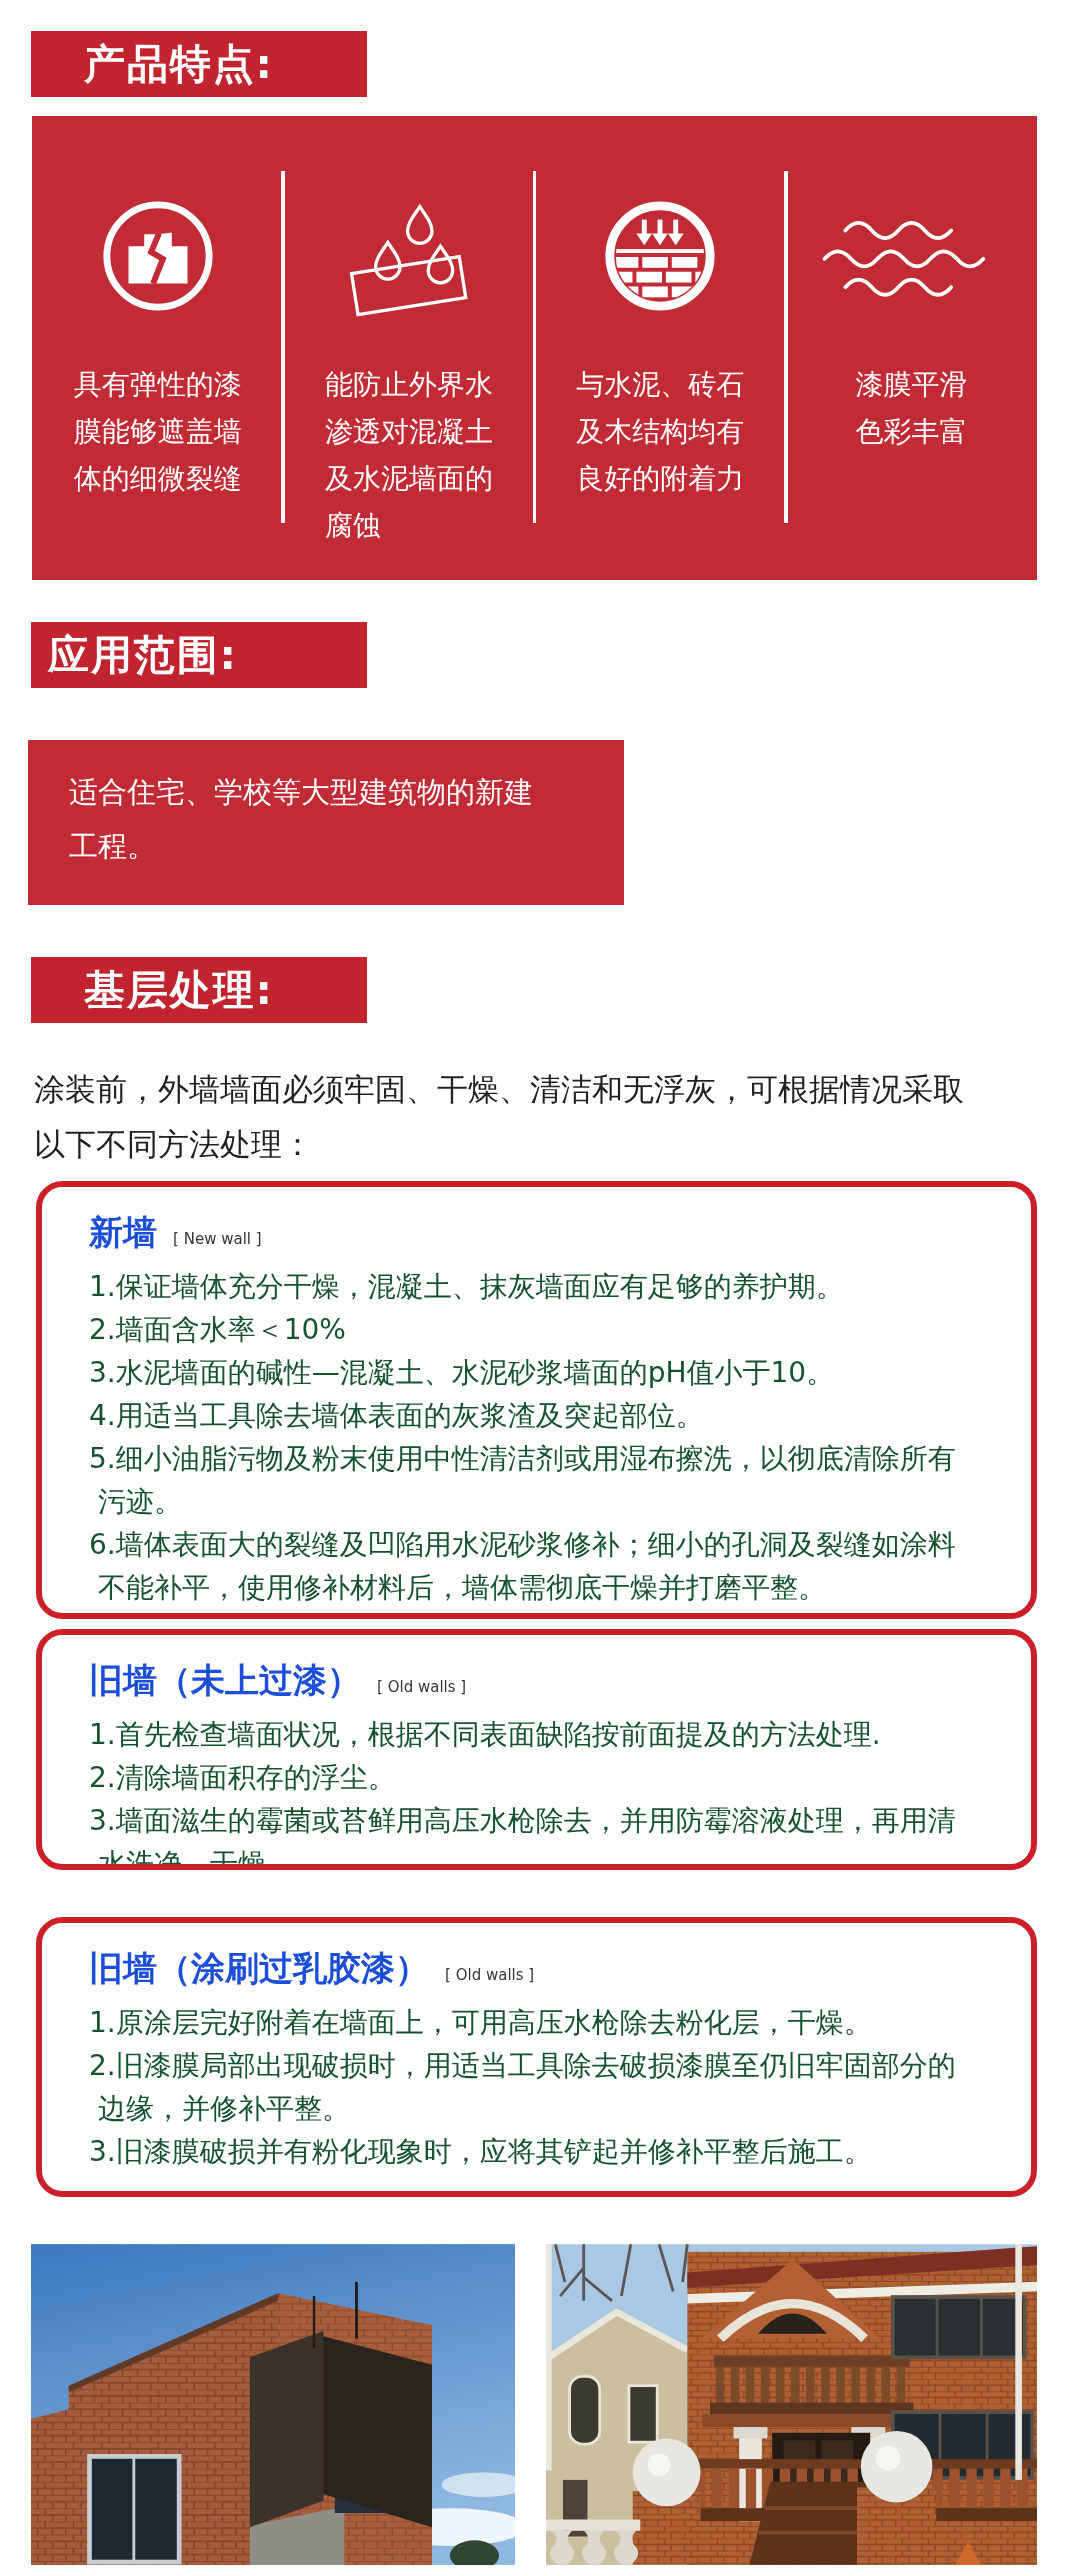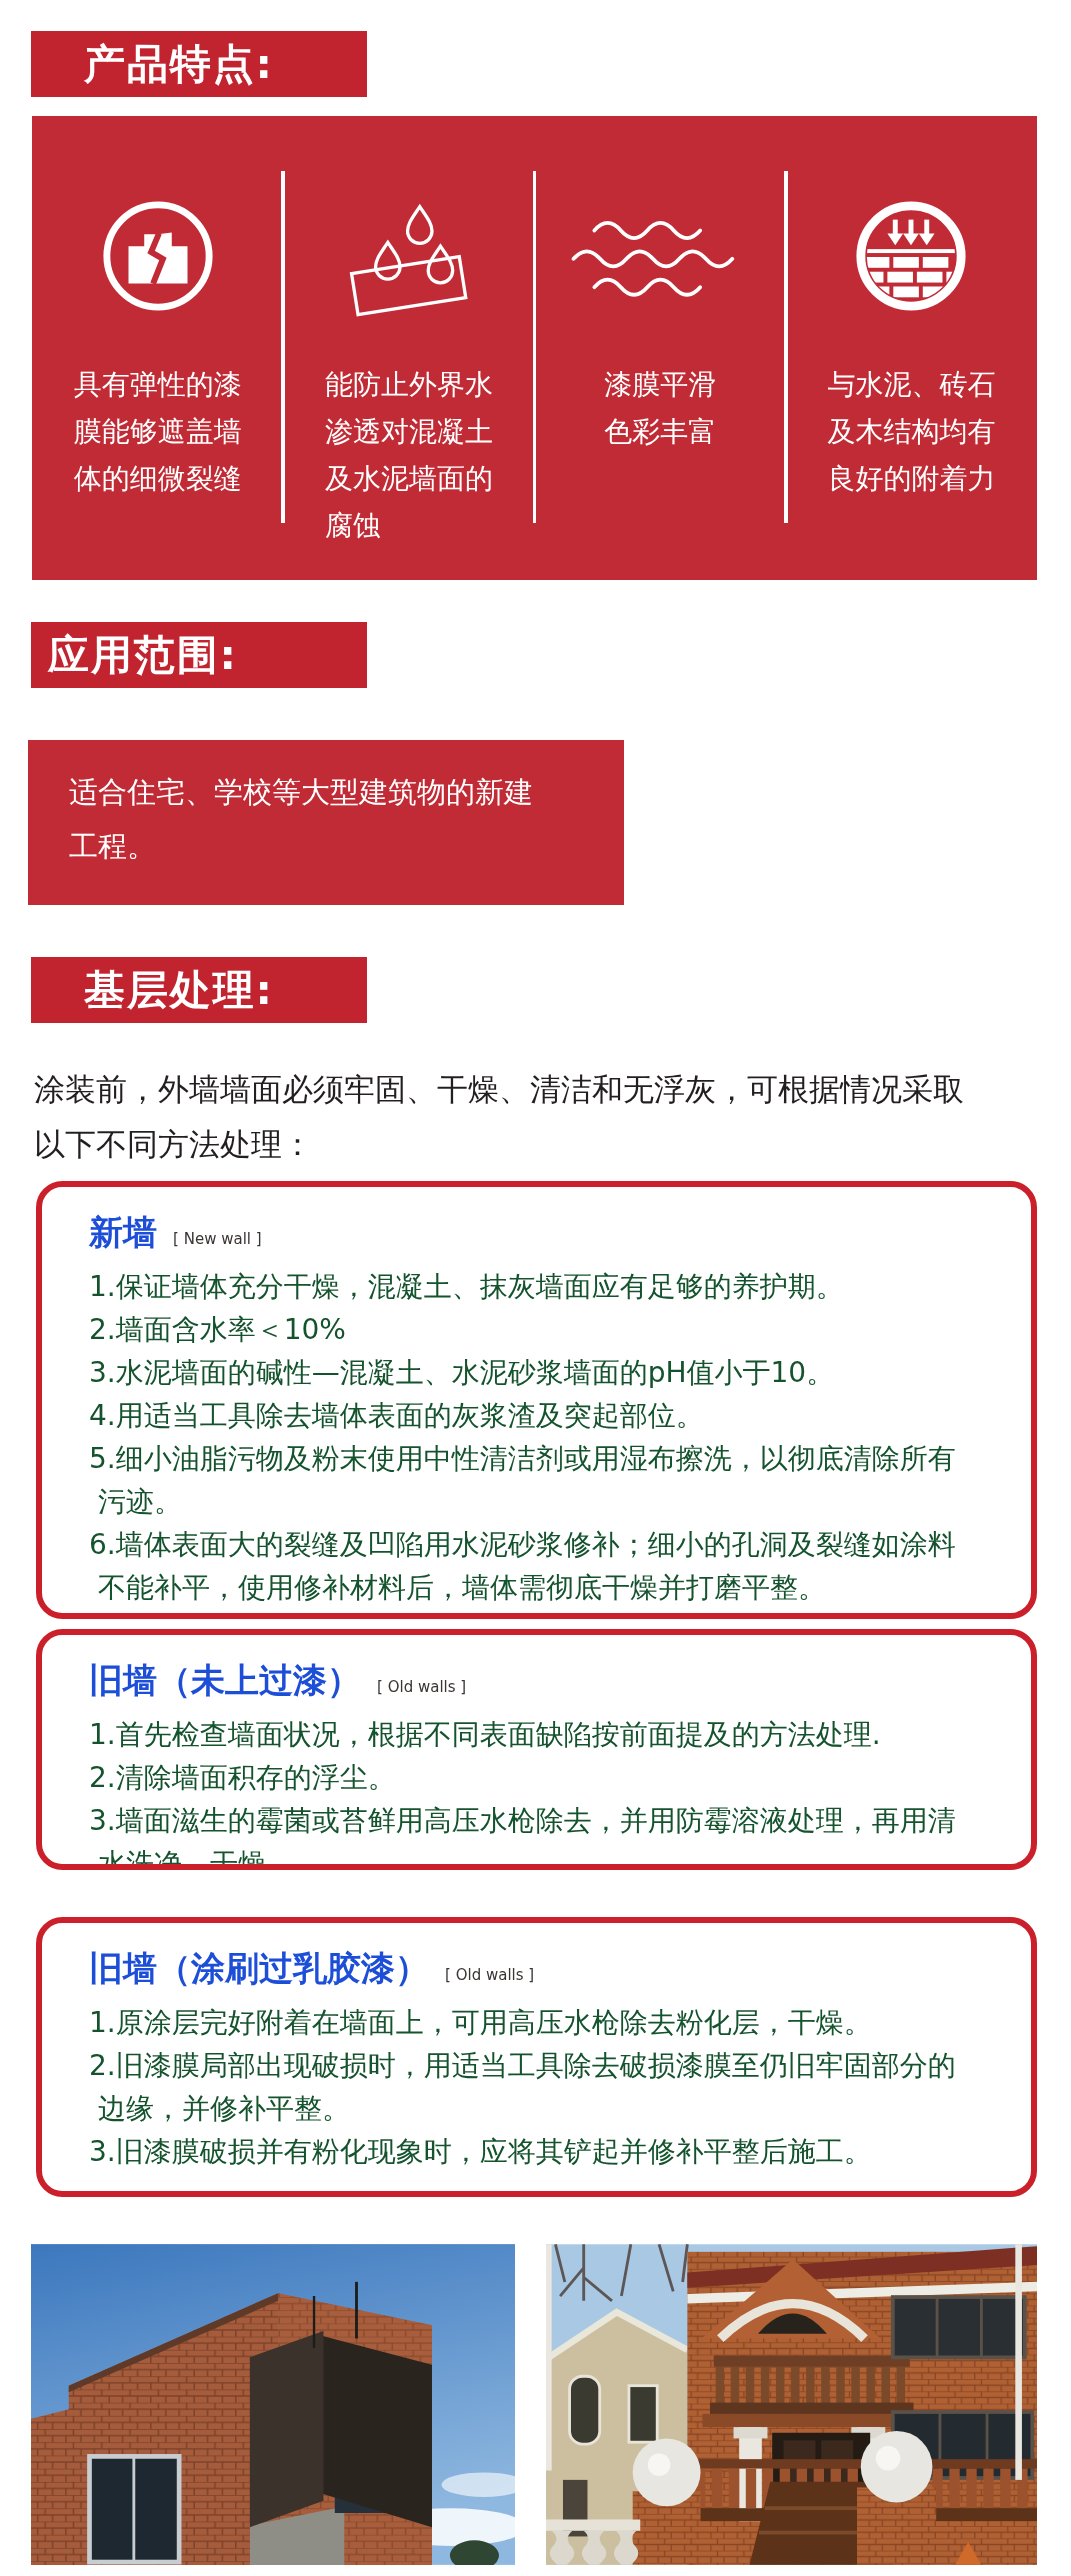--- a/index.html
+++ b/index.html
@@ -105,34 +105,20 @@
           </g>
           <path d="M58 46 c8 12 13 18 13 26 a13 13 0 1 1 -26 0 c0 -8 5 -14 13 -26 Z" fill="none" stroke="#ffffff" stroke-width="3.5" transform="translate(0,14)"></path>
           <path d="M58 46 c8 12 13 18 13 26 a13 13 0 1 1 -26 0 c0 -8 5 -14 13 -26 Z" fill="none" stroke="#ffffff" stroke-width="3.5" transform="translate(34,-24)"></path>
           <path d="M58 46 c8 12 13 18 13 26 a13 13 0 1 1 -26 0 c0 -8 5 -14 13 -26 Z" fill="none" stroke="#ffffff" stroke-width="3.5" transform="translate(56,18)"></path>
         </svg>
       </span>
       <div class="feat-text">能防止外界水
 渗透对混凝土
 及水泥墙面的
 腐蚀</div>
-    </div>
-
-    <div class="feat-col">
-      <span class="feat-icon">
-        <svg width="189" height="104" viewBox="0 0 200 110">
-          <g fill="none" stroke="#ffffff" stroke-width="4" stroke-linecap="round">
-            <path d="M30 28 q14 -16 28 0 q14 16 28 0 q14 -16 28 0 q14 16 28 0"></path>
-            <path d="M8 58 q14 -16 28 0 q14 16 28 0 q14 -16 28 0 q14 16 28 0 q14 -16 28 0 q14 16 28 0"></path>
-            <path d="M30 88 q14 -16 28 0 q14 16 28 0 q14 -16 28 0 q14 16 28 0"></path>
-          </g>
-        </svg>
-      </span>
-      <div class="feat-text">漆膜平滑
-色彩丰富</div>
     </div>
 
     <div class="feat-col">
       <span class="feat-icon">
         <svg width="118" height="118" viewBox="0 0 120 120">
           <defs>
               <clipPath id="adh-clip">
                 <circle cx="60" cy="60" r="45"></circle>
               </clipPath>
             </defs>
@@ -157,20 +143,34 @@
             <rect x="12" y="91" width="26" height="11"></rect>
               <rect x="42" y="91" width="26" height="11"></rect>
               <rect x="72" y="91" width="26" height="11"></rect>
             <rect x="12" y="106" width="96" height="10"></rect>
           </g>
         </svg>
       </span>
       <div class="feat-text">与水泥、砖石
 及木结构均有
 良好的附着力</div>
+    </div>
+
+    <div class="feat-col">
+      <span class="feat-icon">
+        <svg width="189" height="104" viewBox="0 0 200 110">
+          <g fill="none" stroke="#ffffff" stroke-width="4" stroke-linecap="round">
+            <path d="M30 28 q14 -16 28 0 q14 16 28 0 q14 -16 28 0 q14 16 28 0"></path>
+            <path d="M8 58 q14 -16 28 0 q14 16 28 0 q14 -16 28 0 q14 16 28 0 q14 -16 28 0 q14 16 28 0"></path>
+            <path d="M30 88 q14 -16 28 0 q14 16 28 0 q14 -16 28 0 q14 16 28 0"></path>
+          </g>
+        </svg>
+      </span>
+      <div class="feat-text">漆膜平滑
+色彩丰富</div>
     </div>
   </div>
 
   <div class="title-bar" id="bar-application">应用范围:</div>
 
   <div class="app-box" id="app-box-1">适合住宅、学校等大型建筑物的新建
 工程。</div>
 
   <div class="title-bar" id="bar-treatment">基层处理:</div>
 

